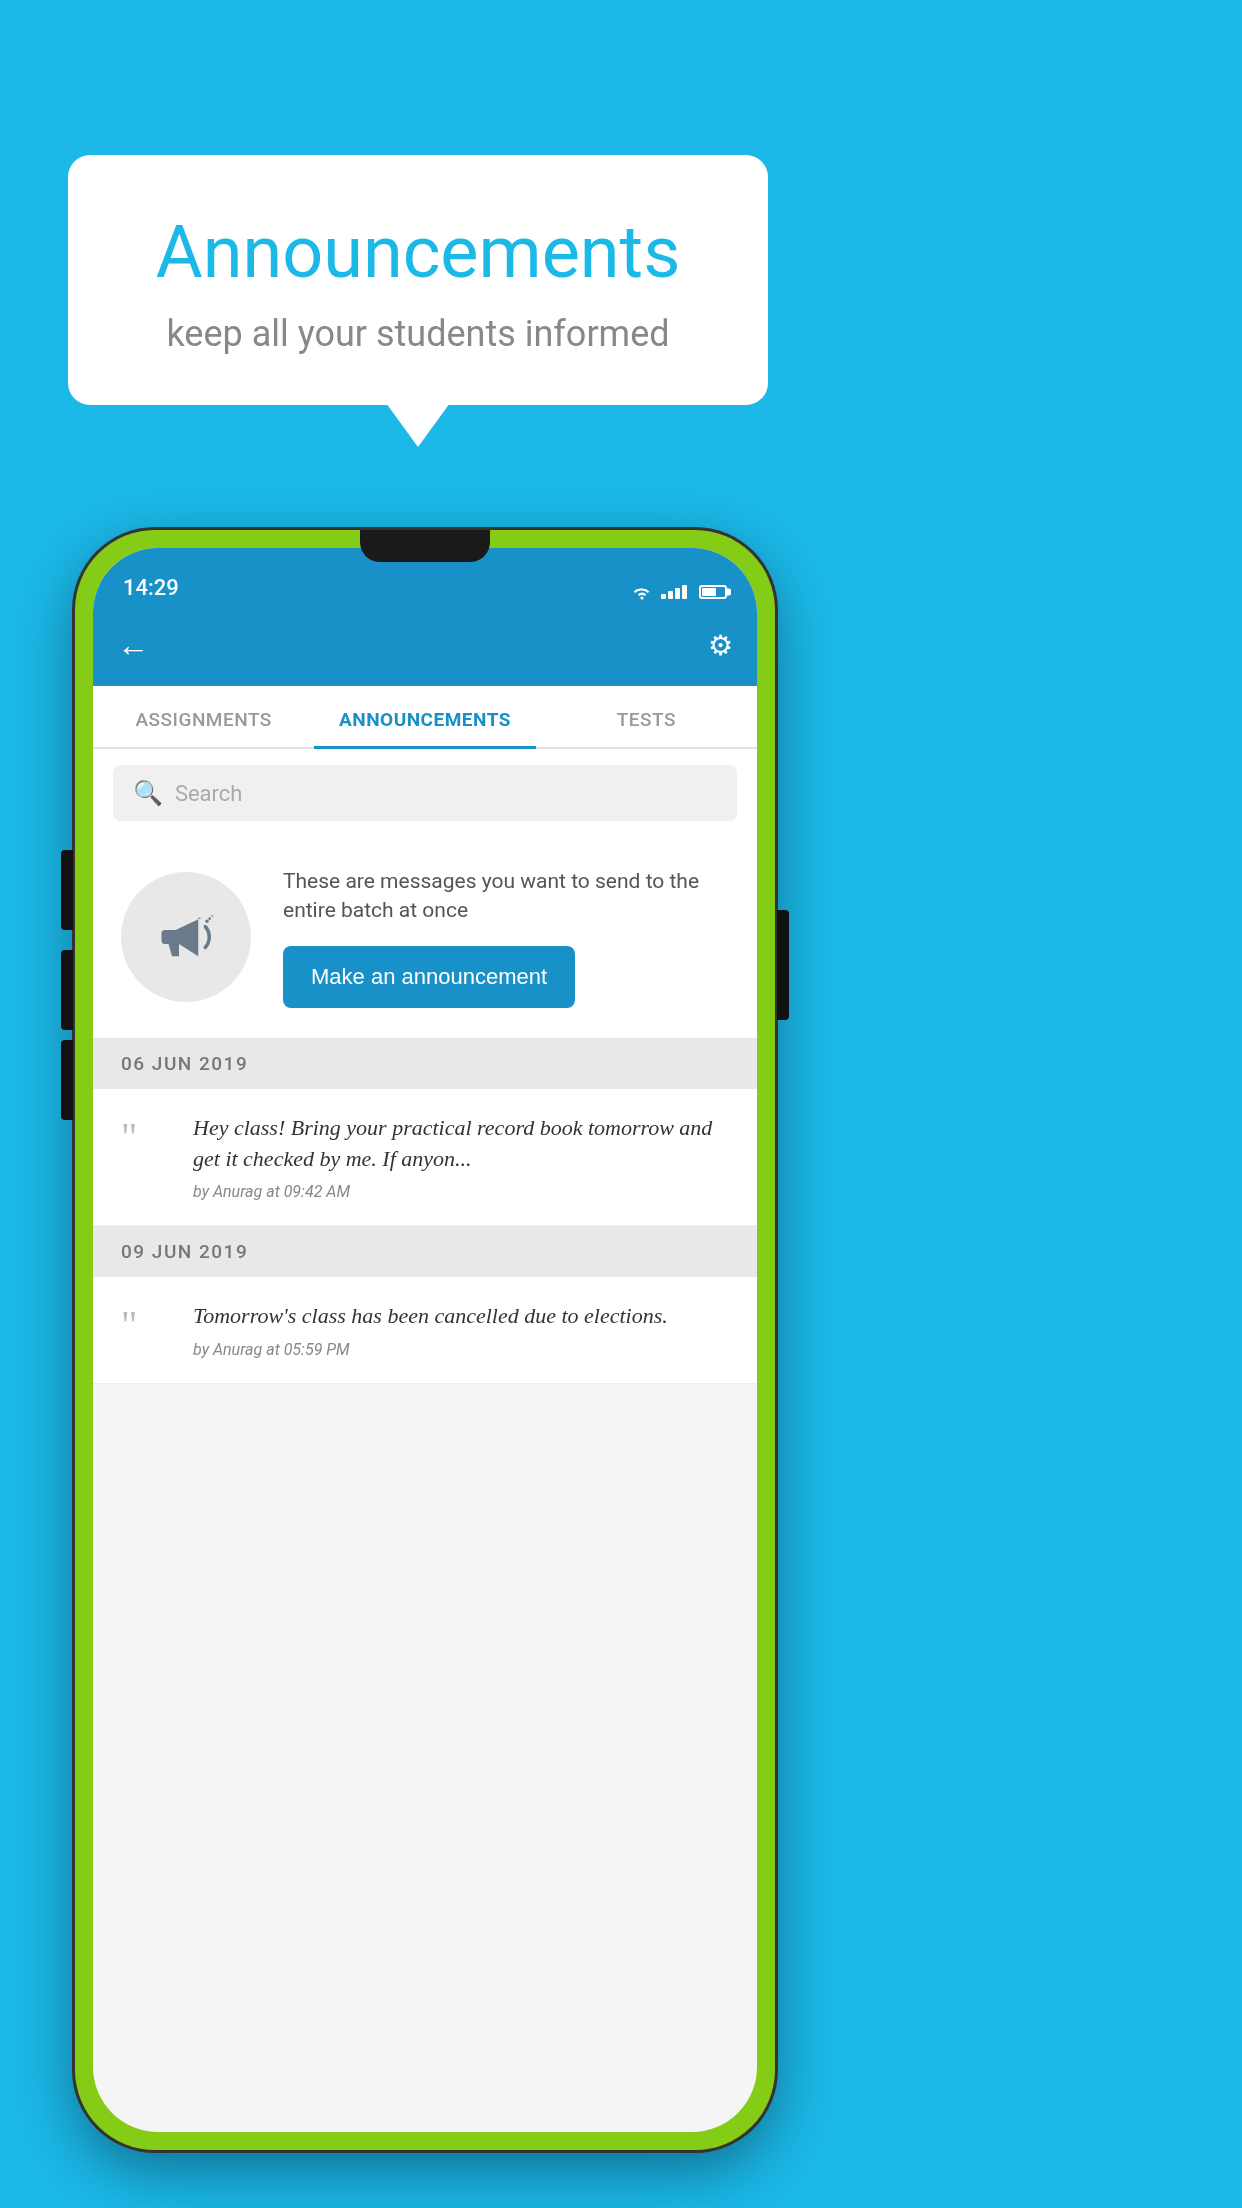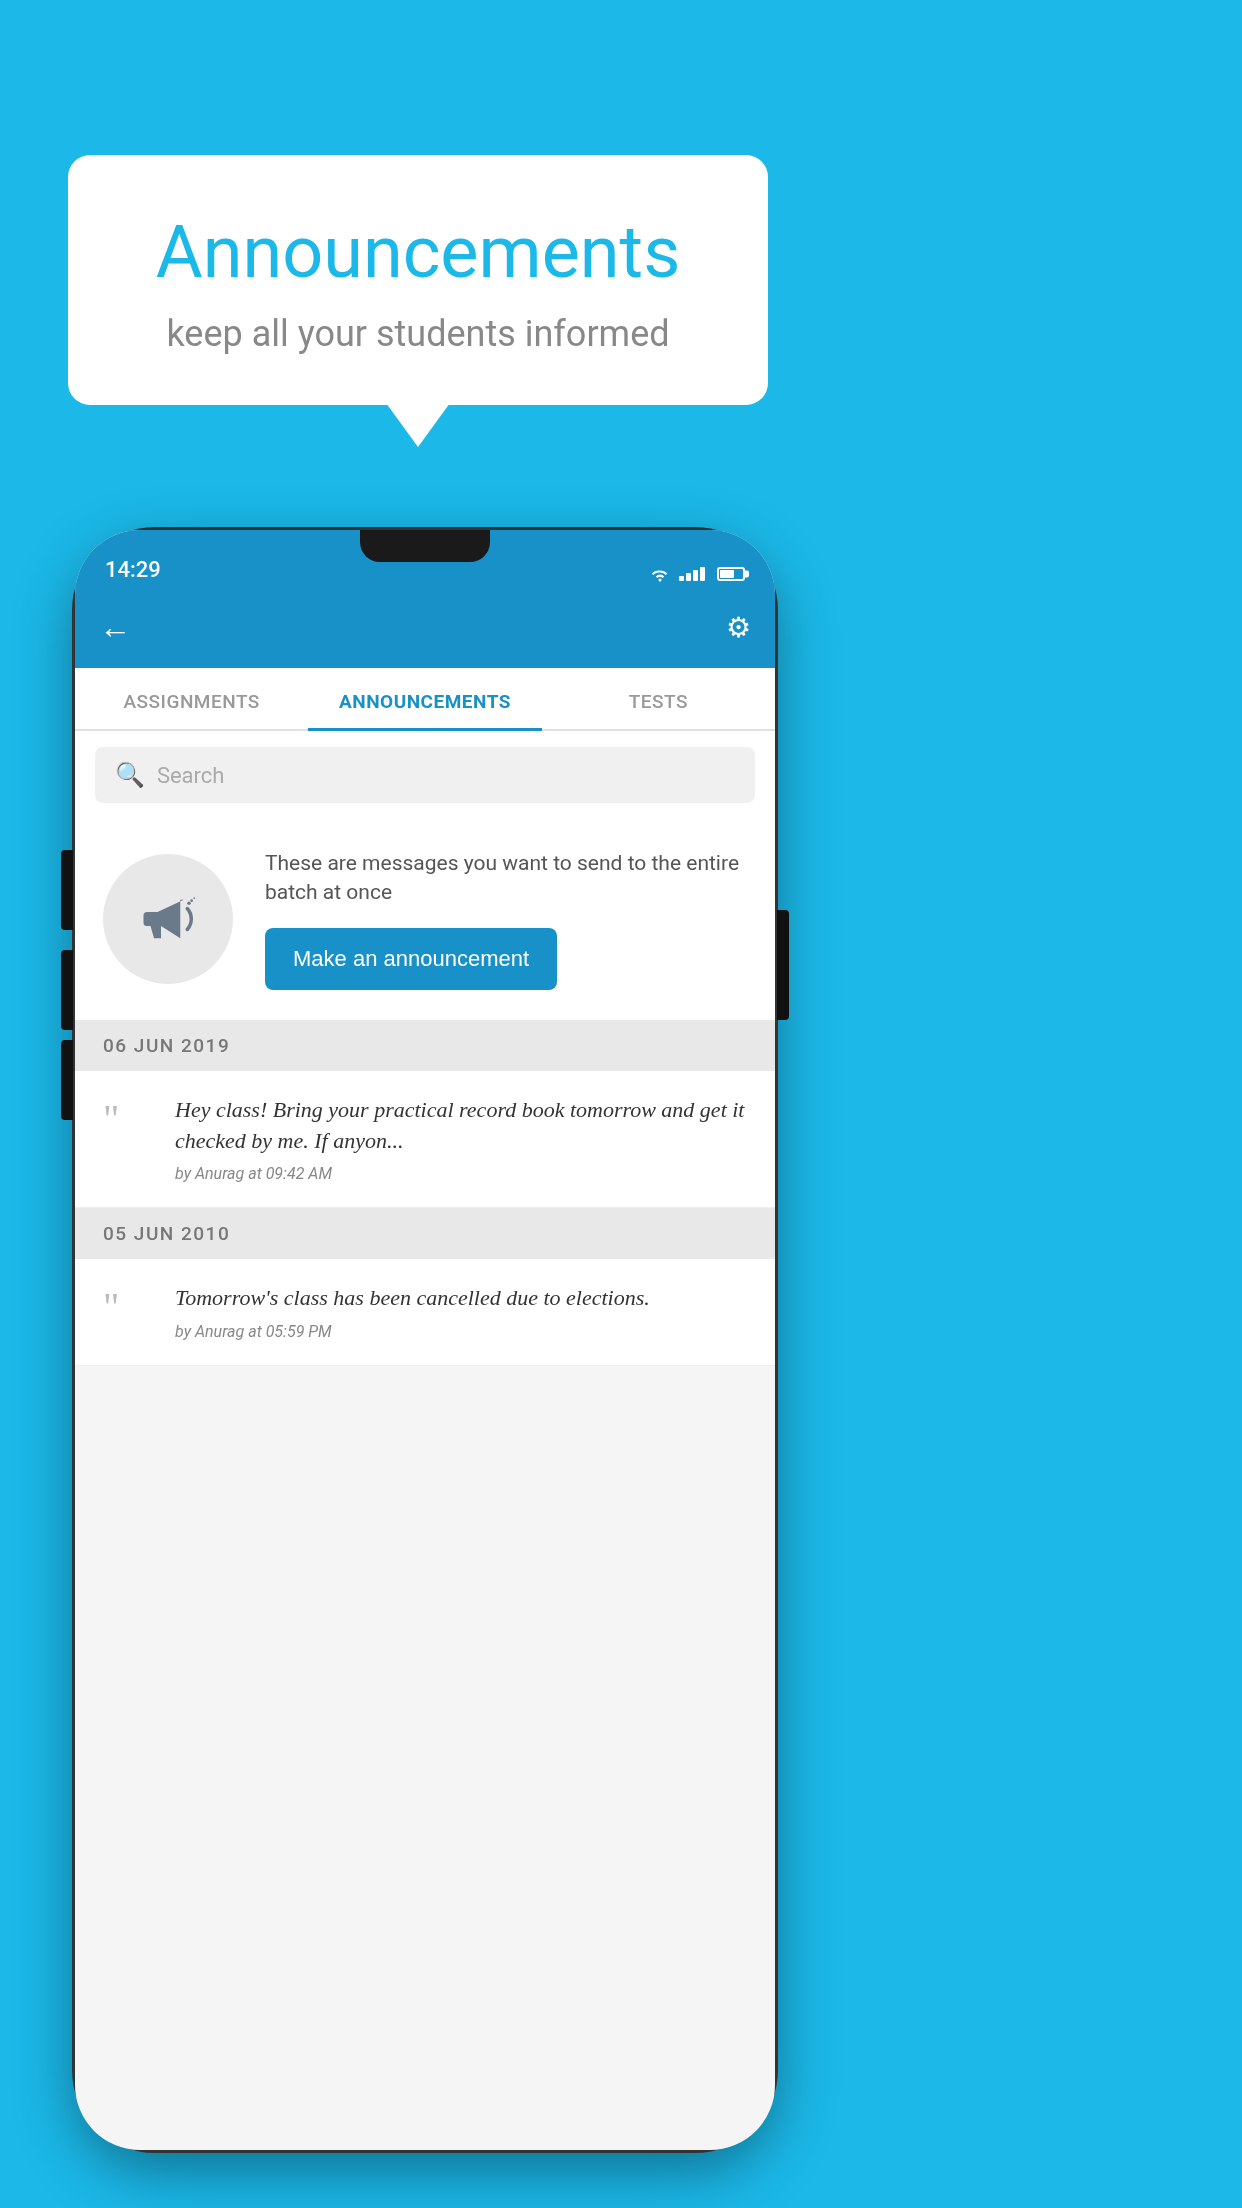--- a/index.html
+++ b/index.html
@@ -61,22 +61,23 @@
       position: absolute;
       top: 530px;
       left: 75px;
       width: 700px;
       height: 1620px;
     }
 
     .phone-outer {
       width: 100%;
       height: 100%;
-      background: #22c55e;
+      background: #84cc16;
       border-radius: 80px;
+      padding: 18px;
       position: relative;
       box-shadow: 0 0 0 3px #333, 0 20px 60px rgba(0,0,0,0.4);
     }
 
     
     .phone-outer::before {
       content: '';
       position: absolute;
       left: -14px;
       top: 320px;
@@ -466,21 +467,21 @@
         <div class="quote-icon-container">
           <span class="quote-icon">"</span>
         </div>
         <div class="announcement-content">
           <div class="announcement-text">Hey class! Bring your practical record book tomorrow and get it checked by me. If anyon...</div>
           <div class="announcement-meta">by Anurag at 09:42 AM</div>
         </div>
       </div>
 
       <div class="date-separator">
-        <span class="date-text">05  JUN  2010</span>
+        <span class="date-text">09  JUN  2019</span>
       </div>
 
       <div class="announcement-item">
         <div class="quote-icon-container">
           <span class="quote-icon">"</span>
         </div>
         <div class="announcement-content">
           <div class="announcement-text">Tomorrow's class has been cancelled due to elections.</div>
           <div class="announcement-meta">by Anurag at 05:59 PM</div>
         </div>

